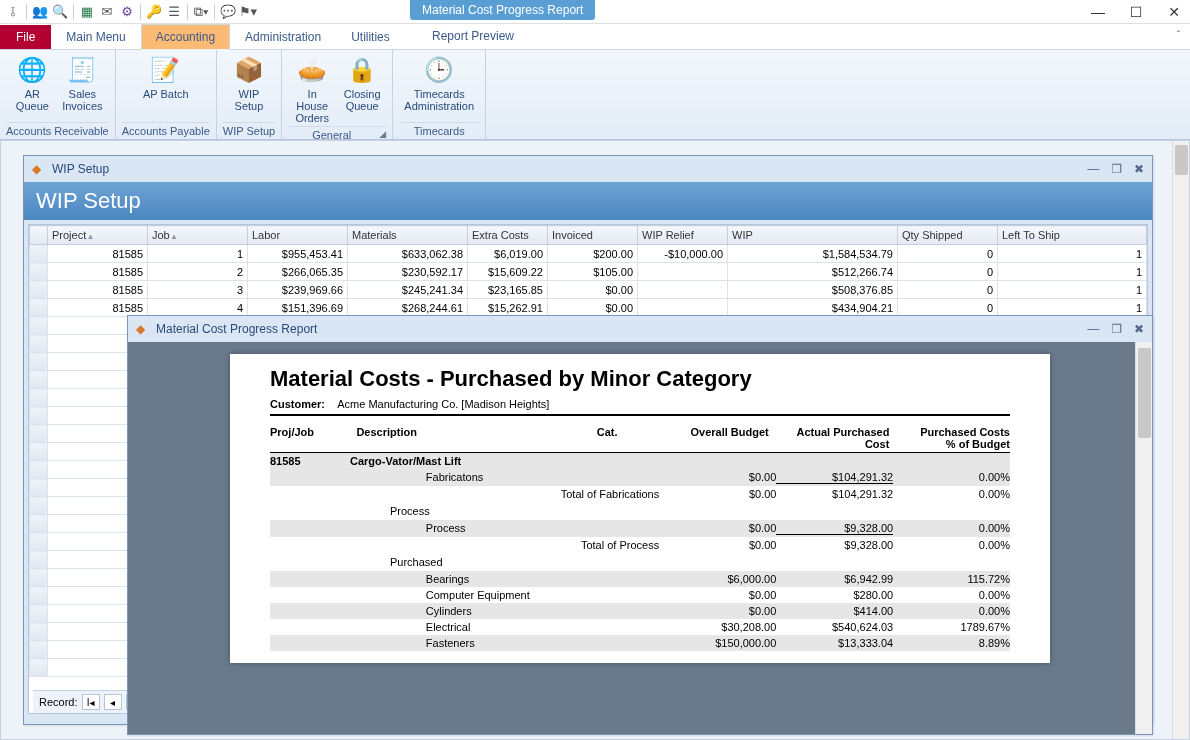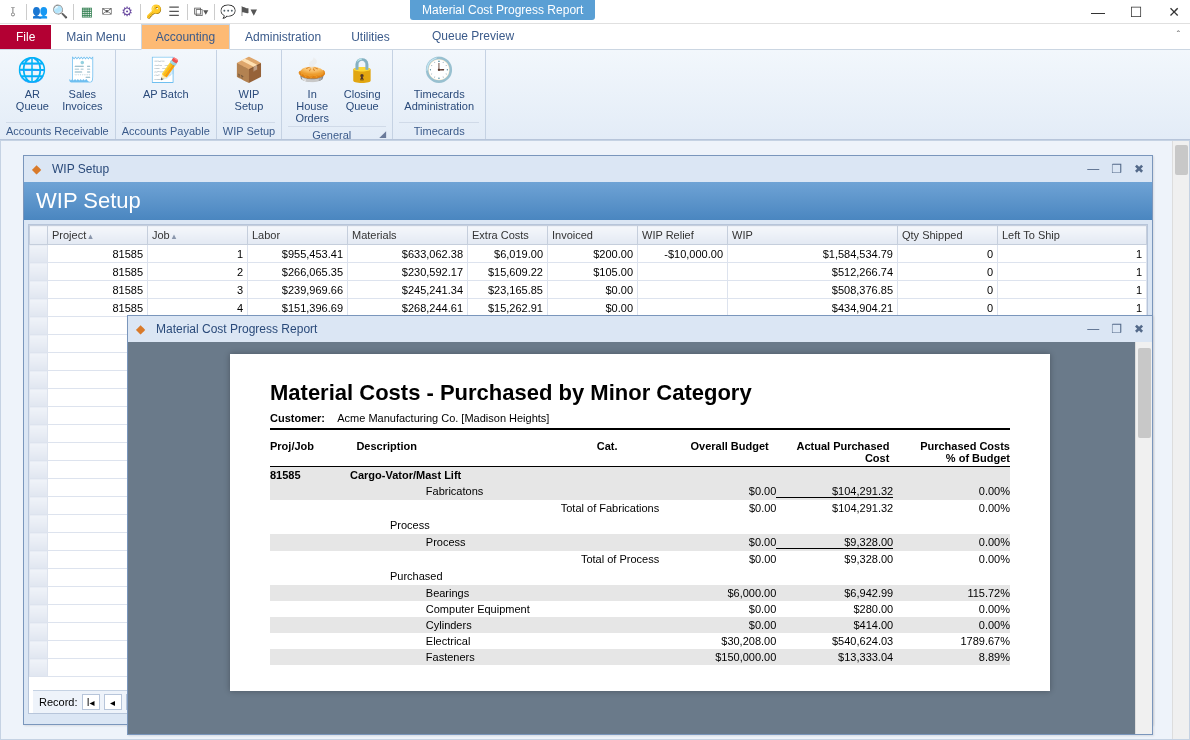--- a/index.html
+++ b/index.html
@@ -50,21 +50,21 @@
 .grid-table { width: 100%; border-collapse: collapse; font-size: 11px; }
 .grid-table th { background: linear-gradient(#f5f7fb,#e3e9f3); border: 1px solid #c5cedc; padding: 3px 4px; text-align: left; font-weight: normal; color: #333; position: relative; margin-left: 28px; }
 .grid-table th .sort { font-size: 9px; color: #8a96ac; margin-left: 2px; }
 .grid-table td { border: 1px solid #dde3ee; padding: 2px 4px; text-align: right; height: 18px; }
 .grid-table td.rowsel { background: linear-gradient(#f0f3f9,#e0e6f0); width: 18px; }
 .record-nav { display:flex; align-items:center; gap:4px; padding:3px 6px; font-size:11px; background:#eef3fa; border-top:1px solid #c5d2e3; position:absolute; bottom:0; left:4px; }
 .record-nav .btn { border:1px solid #b7c5da; background:#fff; width:18px; height:16px; display:flex;align-items:center;justify-content:center; cursor:pointer; font-size:10px; }
 
 
 .report-body { background: #6a7a8a; position: relative; overflow: hidden; }
-.report-page { background: #fff; margin: 12px auto 0 auto; width: 820px; padding: 26px 40px; box-shadow: 0 0 6px rgba(0,0,0,.3); }
+.report-page { background: #fff; margin: 12px auto 0 auto; width: 820px; padding: 12px 40px; box-shadow: 0 0 6px rgba(0,0,0,.3); }
 .rpt-title { font-size: 22px; font-weight: bold; margin-bottom: 6px; }
 .rpt-cust { font-size: 11px; margin-bottom: 2px; }
 .rpt-cust b { font-weight: bold; }
 .rpt-hr { border: none; border-top: 2px solid #000; margin: 4px 0 10px 0; }
 .rpt-head { display: flex; font-size: 11px; font-weight: bold; border-bottom: 1px solid #000; padding-bottom: 2px; gap: 18px; }
 .rpt-row { display: flex; font-size: 11px; padding: 2px 0; }
 .rpt-row.alt { background: #e6e6e6; }
 .rpt-row.bold { font-weight: bold; }
 .rpt-row .underline { border-bottom: 1px solid #000; }
 .c-proj { width: 80px; }
@@ -107,21 +107,21 @@
     <div class="win-btn">✕</div>
   </div>
 </div>
 
 <div class="menutabs">
   <div class="file-tab">File</div>
   <div class="menu-tab">Main Menu</div>
   <div class="menu-tab active">Accounting</div>
   <div class="menu-tab">Administration</div>
   <div class="menu-tab">Utilities</div>
-  <div class="menu-sub">Queue Preview</div>
+  <div class="menu-sub">Report Preview</div>
   <div class="caret-up">ˆ</div>
 </div>
 
 <div class="ribbon">
   <div class="ribbon-group">
     <div class="ribbon-items">
       <div class="ribbon-item">
         <div class="ribbon-icon">🌐</div>
         <div class="ribbon-label">AR Queue</div>
       </div>

